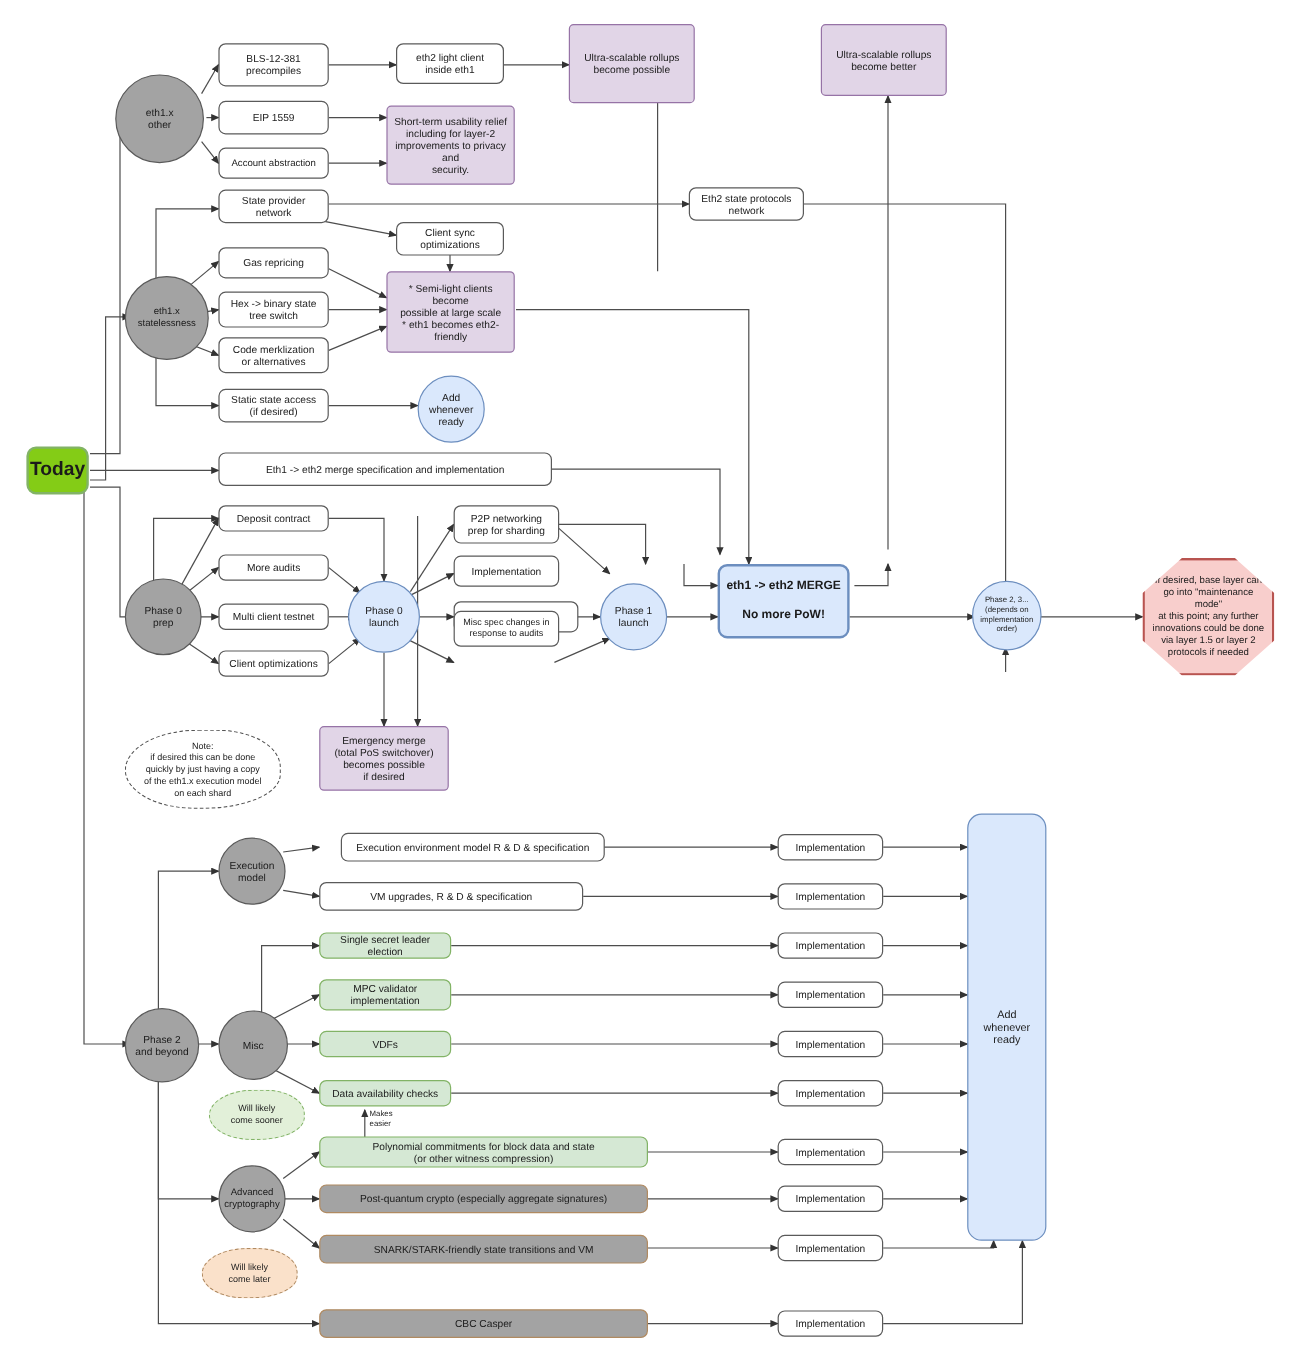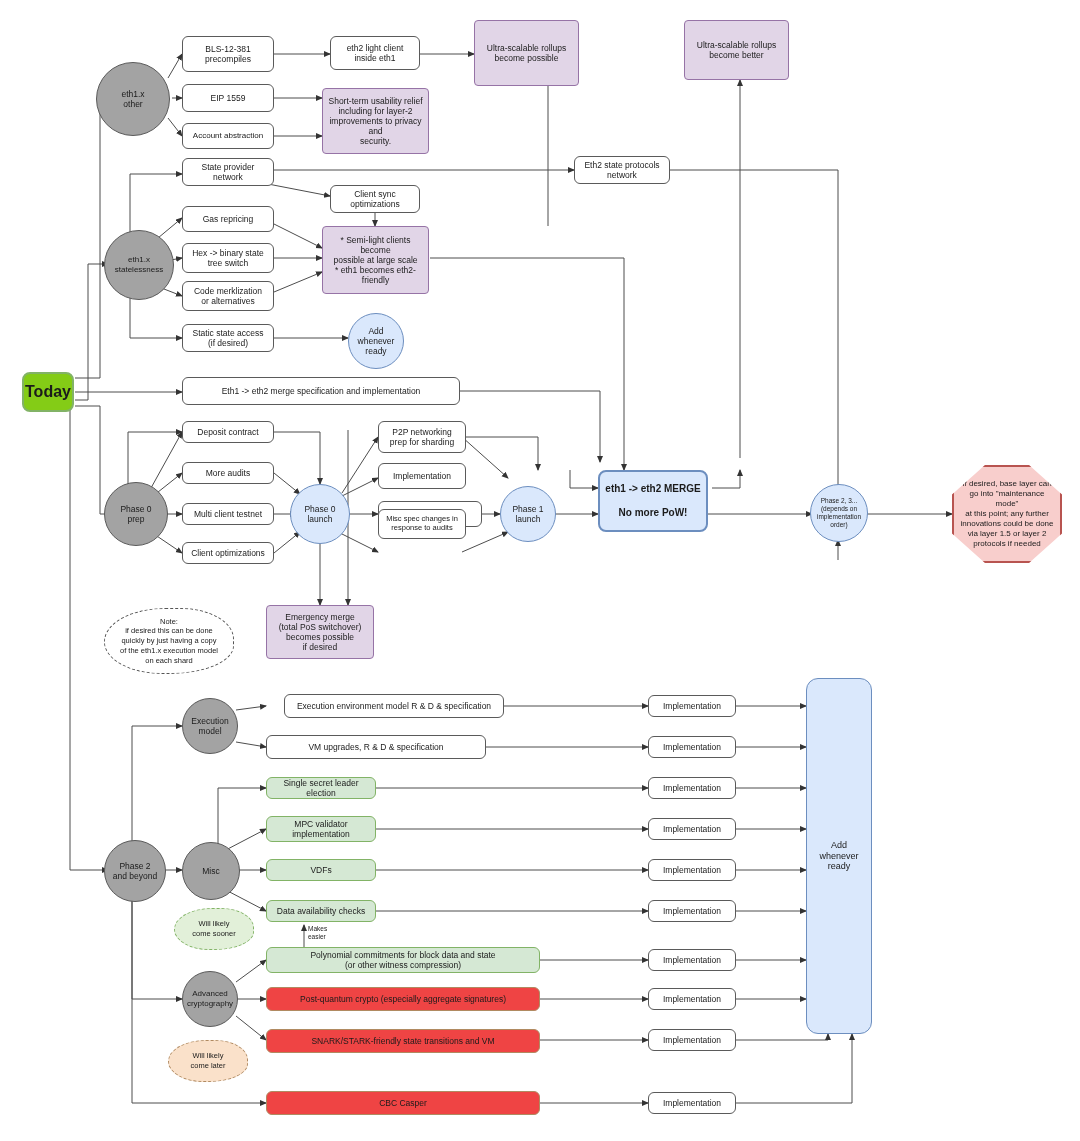--- a/index.html
+++ b/index.html
@@ -5,21 +5,21 @@
 <style>
   html,body{margin:0;padding:0;background:#ffffff;}
   body{font-family:"Liberation Sans",sans-serif;}
   #stage{position:relative;width:1080px;height:1141px;background:#fff;overflow:hidden;}
   .node{position:absolute;box-sizing:border-box;display:flex;align-items:center;
         justify-content:center;text-align:center;color:#1b1b1b;line-height:1.18;
         font-size:8.5px;}
   .rect{border:1px solid #5a5a5a;border-radius:6px;background:#ffffff;padding:2px 3px;}
   .rect.purple{background:#e1d5e7;border-color:#9673a6;border-radius:4px;}
   .rect.green{background:#d5e8d4;border-color:#82b366;}
-  .rect.orange{background:#ef4444;border-color:#b08a61;}
+  .rect.orange{background:#a3a3a3;border-color:#b08a61;}
   .rect.blue{background:#dae8fc;border-color:#6c8ebf;}
   .rect.bluebold{background:#dae8fc;border:2px solid #6c8ebf;border-radius:8px;font-weight:bold;font-size:10px;}
   .rect.todo-green{background:#84cc16;border:2px solid #82b366;border-radius:8px;font-weight:bold;font-size:16px;}
   .rect.tall{border-radius:12px;}
   .circ{position:absolute;box-sizing:border-box;border:1px solid #5a5a5a;border-radius:50%;
         background:#a3a3a3;display:flex;align-items:center;justify-content:center;
         text-align:center;font-size:8.5px;line-height:1.2;color:#1b1b1b;}
   .circ.blue{background:#dae8fc;border-color:#6c8ebf;}
   .circ.tiny{font-size:6.5px;line-height:1.25;}
   .oct{position:absolute;box-sizing:border-box;background:#f8cecc;border:2px solid #b85450;

